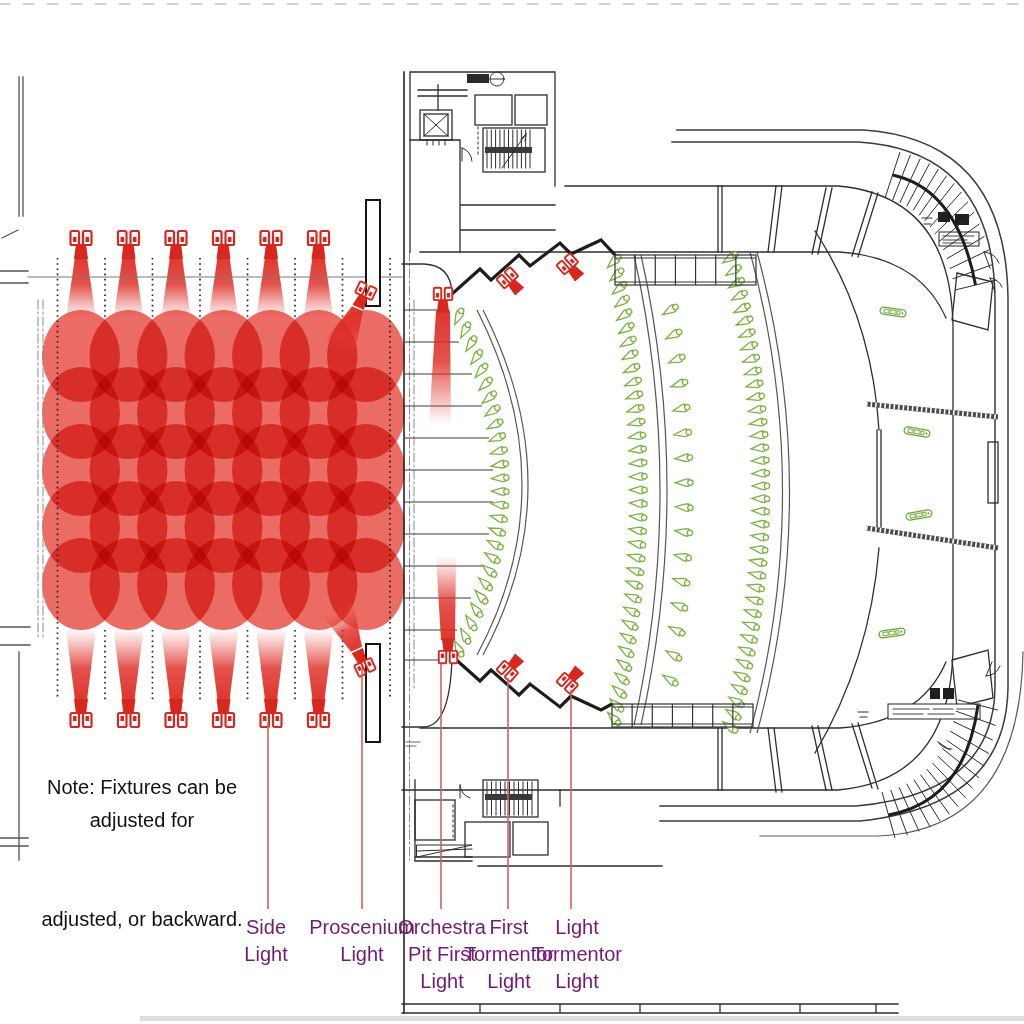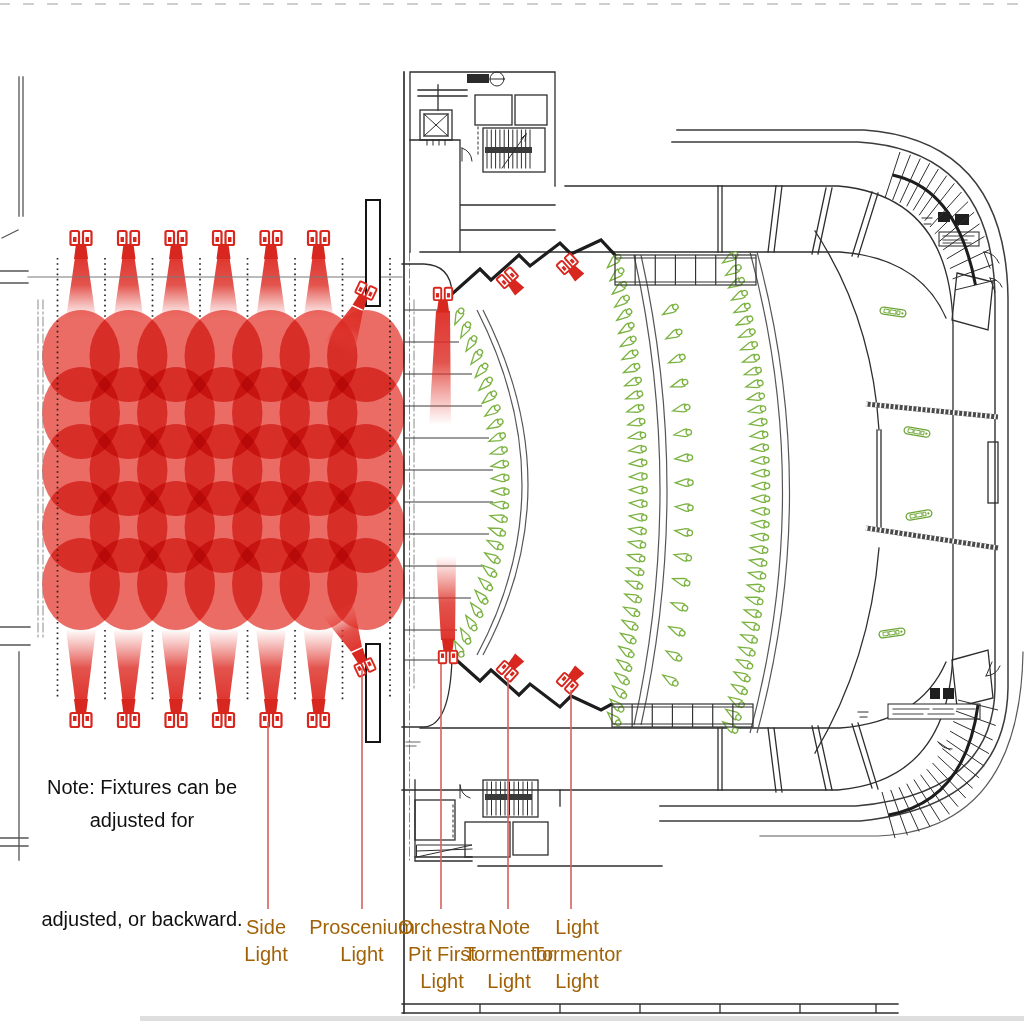--- a/index.html
+++ b/index.html
@@ -2,21 +2,21 @@
 <html><head>
 <meta charset="utf-8">
 <style>
   html,body{margin:0;padding:0;background:#ffffff;}
   #canvas{position:relative;width:1024px;height:1024px;background:#ffffff;overflow:hidden;
           font-family:"Liberation Sans", sans-serif;}
   svg{position:absolute;left:0;top:0;}
   .note{position:absolute;left:20px;top:771px;width:244px;text-align:center;
         font-size:20px;line-height:33px;color:#101010;}
   .lbl{position:absolute;top:914px;transform:translateX(-50%);text-align:center;
-       font-size:20px;line-height:27px;color:#a16207;white-space:nowrap;}
+       font-size:20px;line-height:27px;color:#701a75;white-space:nowrap;}
 </style>
 </head>
 <body>
 
 <div id="canvas">
 
 <svg width="1024" height="1024" viewBox="0 0 1024 1024">
   <defs>
     <linearGradient id="fadeDown" x1="0" y1="0" x2="0" y2="1">
       <stop offset="0" stop-color="#dd2e26" stop-opacity="0.96"></stop>
@@ -945,21 +945,21 @@
 <div class="lbl" style="left:362px">
   <span>Proscenium</span><br>
   <span>Light</span>
 </div>
 <div class="lbl" style="left:442px">
   <span>Orchestra</span><br>
   <span>Pit First</span><br>
   <span>Light</span>
 </div>
 <div class="lbl" style="left:509px">
-  <span>Note</span><br>
+  <span>First</span><br>
   <span>Tormentor</span><br>
   <span>Light</span>
 </div>
 <div class="lbl" style="left:577px">
   <span>Light</span><br>
   <span>Tormentor</span><br>
   <span>Light</span>
 </div>
 
 </div>

